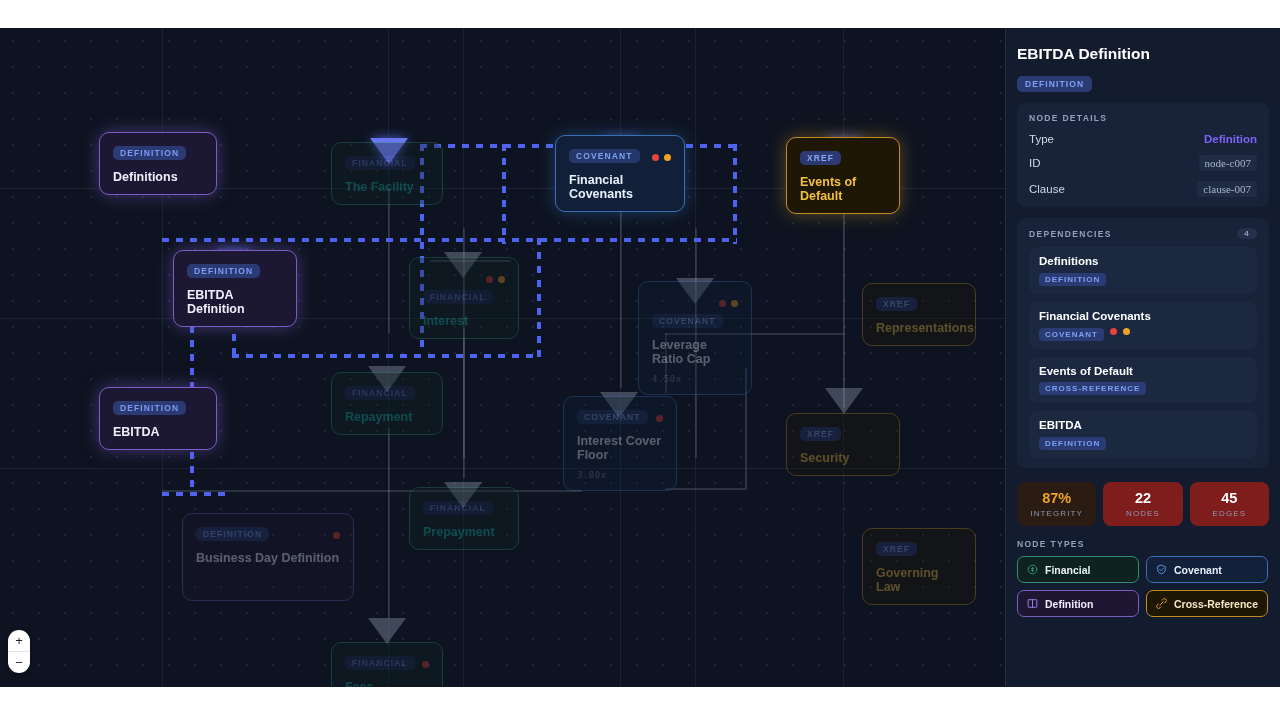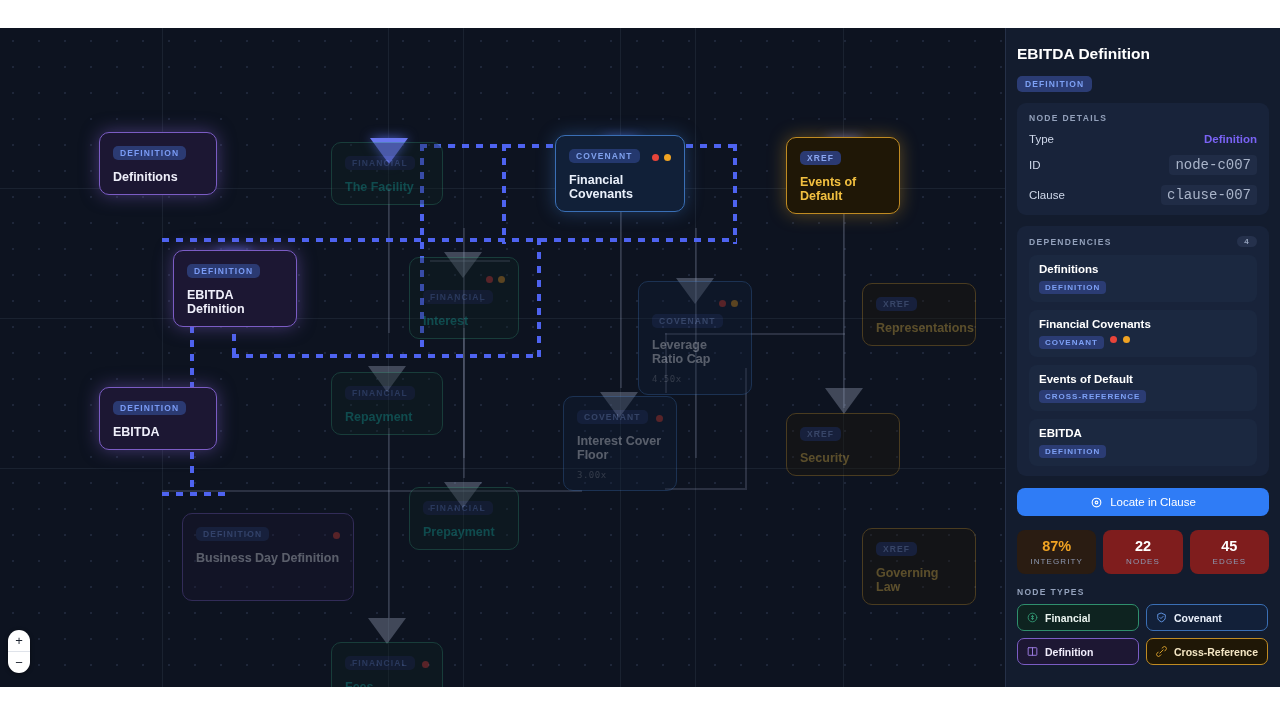--- a/index.html
+++ b/index.html
@@ -70,21 +70,21 @@
     box-sizing:border-box;padding:12px 11px 0 11px;color:#e8edf7;position:relative;}
   .ptitle{font-size:15.5px;font-weight:bold;color:#fff;margin:5px 0 10px 0;}
   .ptag{display:inline-block;font-size:8.5px;font-weight:bold;letter-spacing:1.1px;
     background:#2b3c74;color:#7da0f5;padding:3px 8px;border-radius:5px;}
   .card{background:#18233a;border-radius:9px;padding:10px 12px;margin-top:11px;}
   .sec-h{font-size:8.5px;font-weight:bold;letter-spacing:1.3px;color:#93a1bb;
     display:flex;justify-content:space-between;align-items:center;text-align:right;}
   .cnt{background:#25314c;color:#93a1bb;border-radius:9px;padding:1px 7px;font-size:8px;}
   .row{display:flex;justify-content:space-between;align-items:center;margin-top:10px;font-size:11.5px;color:#cfd8ea;}
   .row .v-accent{color:#7a63f5;font-weight:bold;font-size:11.5px;}
-  .mono{font-family:Liberation Mono, monospace;font-size:14px;color:#a9b4c9;
+  .mono{font-family:Liberation Serif, serif;font-size:11px;color:#a9b4c9;
     background:#202c46;border-radius:4px;padding:2px 6px;}
   .dep{background:#1b2840;border-radius:8px;padding:8px 10px;margin-top:8px;}
   .dep .dt{font-size:11.5px;font-weight:bold;color:#fff;}
   .dep .db{display:inline-block;margin-top:5px;font-size:8px;font-weight:bold;letter-spacing:1px;
     background:#2b3c74;color:#7da0f5;padding:2px 6px;border-radius:4px;vertical-align:middle;}
   .dep .dot{vertical-align:middle;margin-left:6px;margin-bottom:1px;}
   #locate{margin-top:12px;background:#2f7cf6;border-radius:8px;height:28px;display:flex;
     align-items:center;justify-content:center;gap:7px;color:#fff;font-size:11.5px;cursor:pointer;}
   #stats{display:flex;gap:7px;margin-top:14px;}
   .stat{flex:1;background:#7f1d1d;border-radius:8px;padding:8px 0;text-align:center;}
@@ -316,29 +316,20 @@
     <div class="dt">Events of Default</div>
     <span class="db">CROSS-REFERENCE</span>
   </div>
           <div class="dep">
     <div class="dt">EBITDA</div>
     <span class="db">DEFINITION</span>
   </div>
         </div>
     </div>
 
-    <div id="locate">
-      <span>
-        <svg width="13" height="13" viewBox="0 0 24 24" fill="none" stroke="#fff" stroke-width="2">
-          <circle cx="12" cy="12" r="8"></circle>
-            <circle cx="12" cy="12" r="2.5"></circle>
-        </svg>
-      </span>
-      <span>Locate in Clause</span>
-    </div>
 
     <div id="stats">
         <div class="stat integ">
      <div class="sv">87%</div>
      <div class="sl">INTEGRITY</div>
    </div>
         <div class="stat ">
      <div class="sv">22</div>
      <div class="sl">NODES</div>
    </div>

